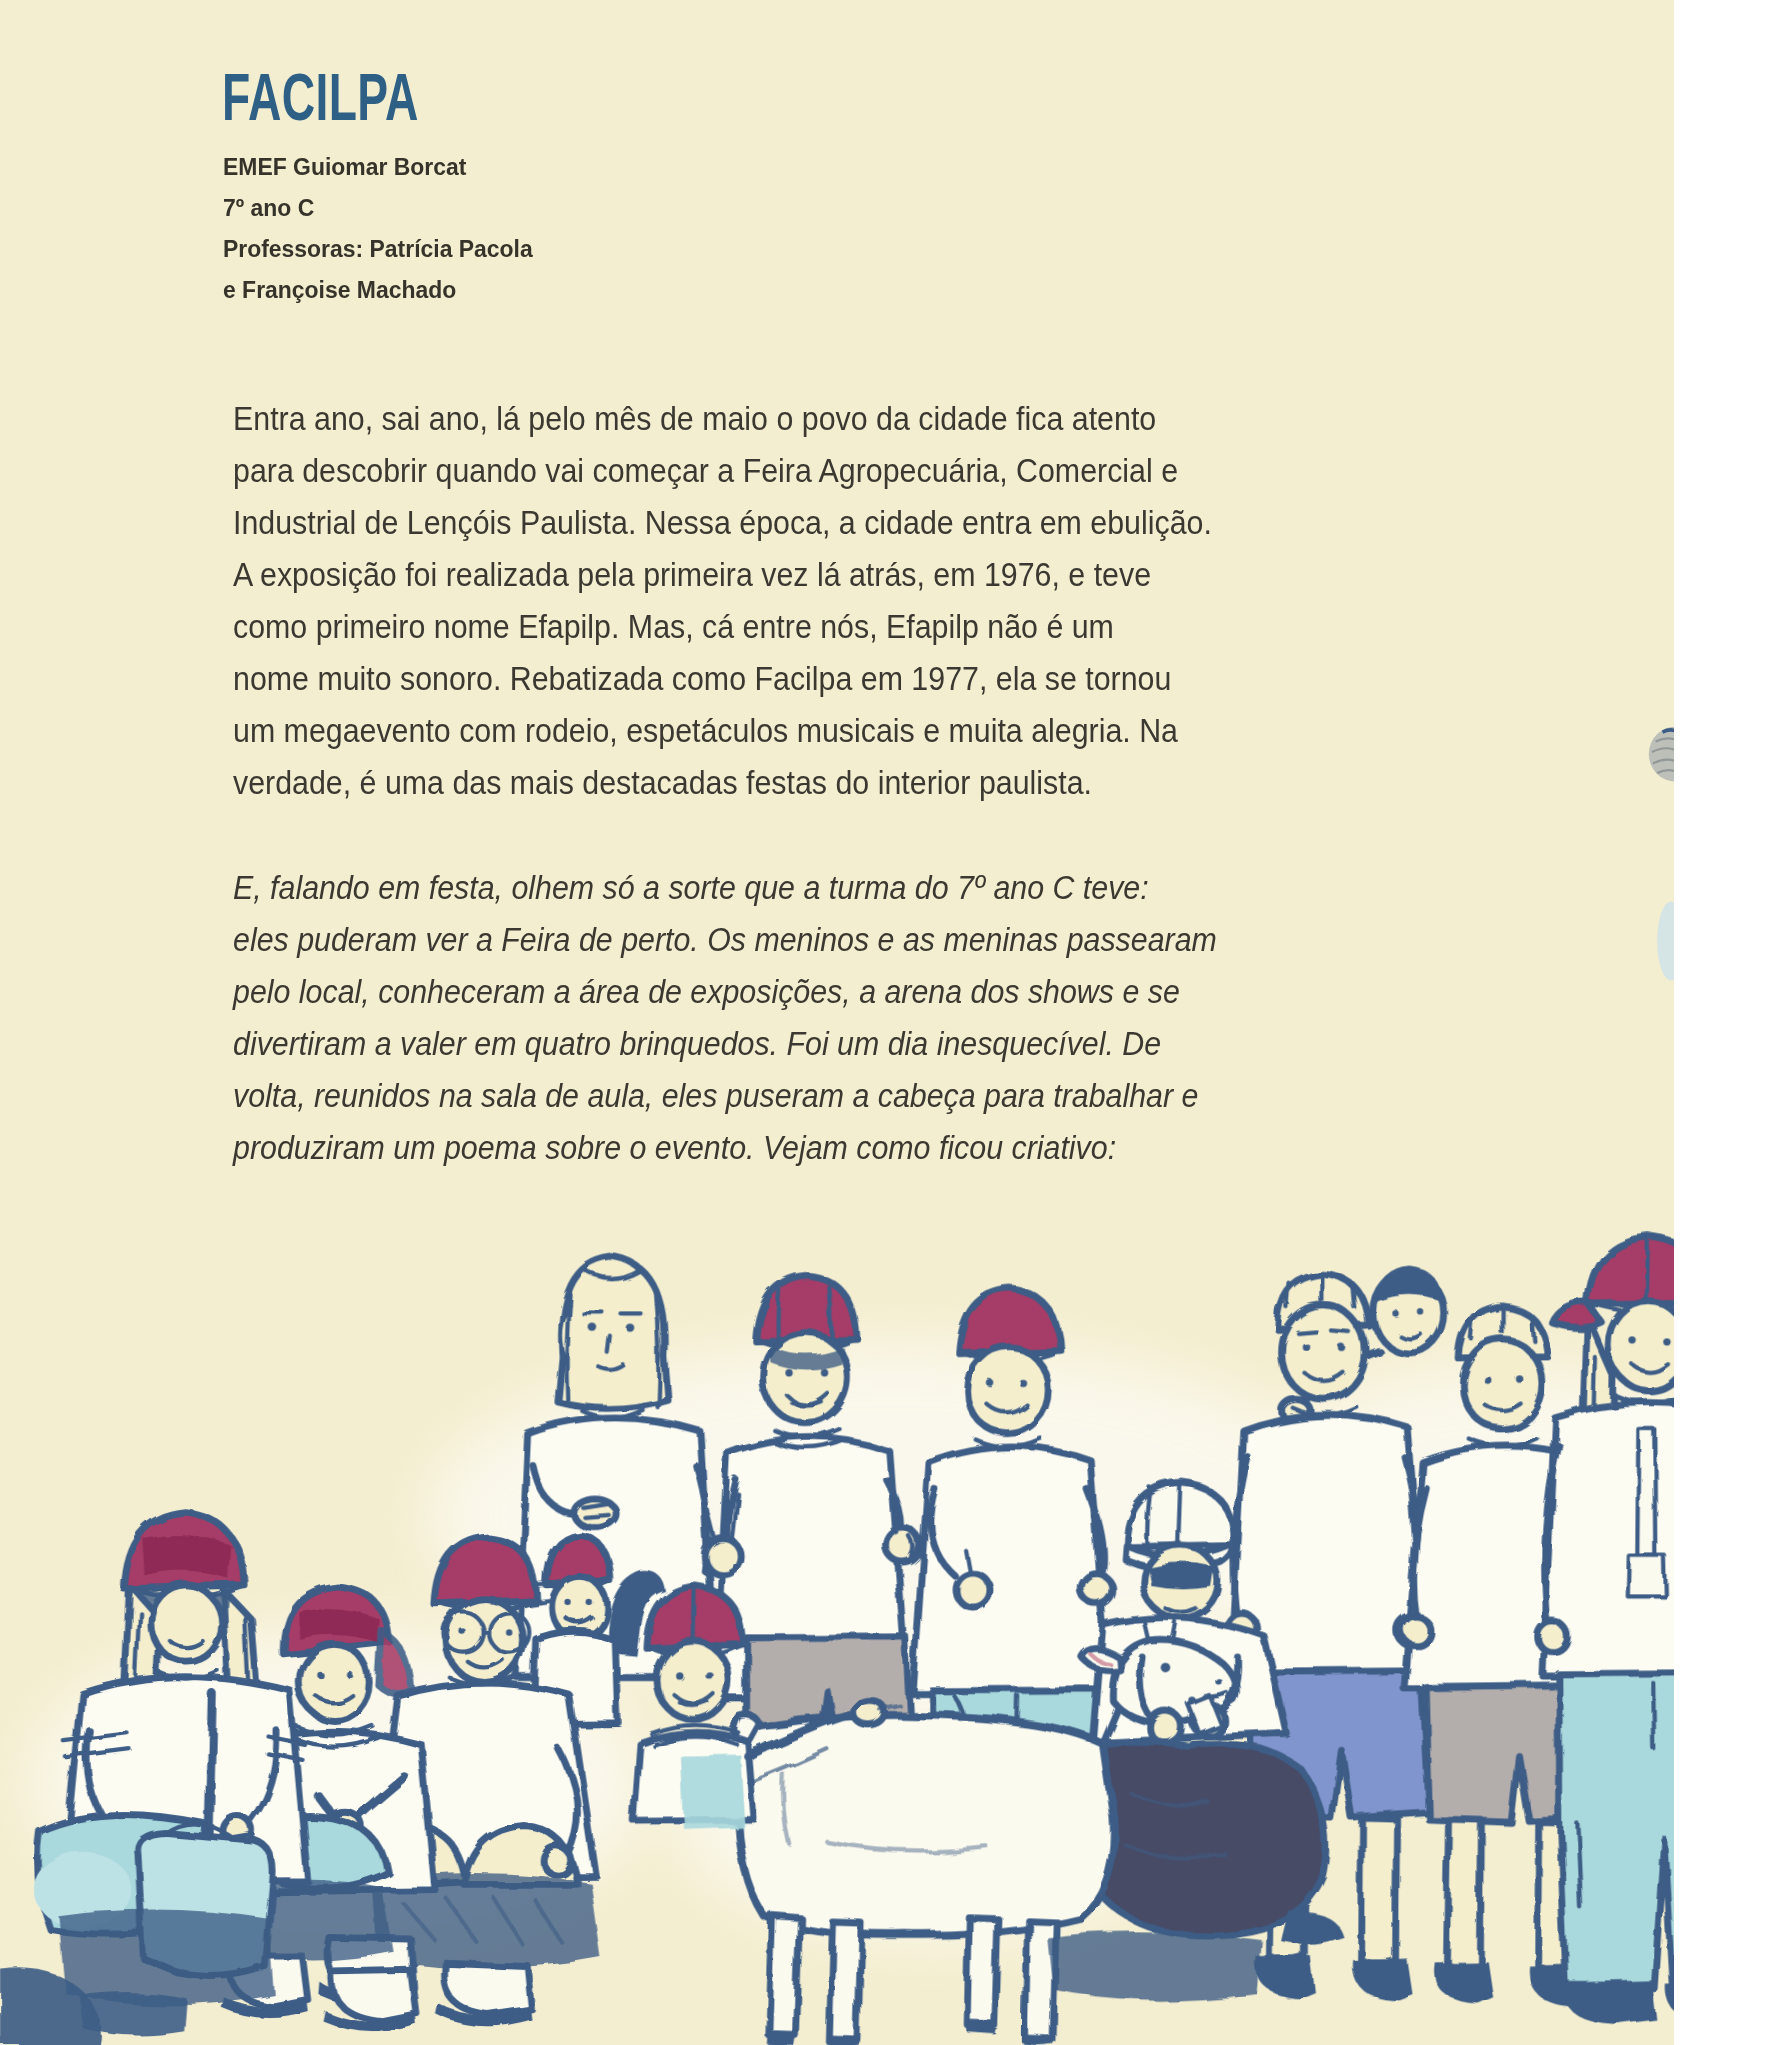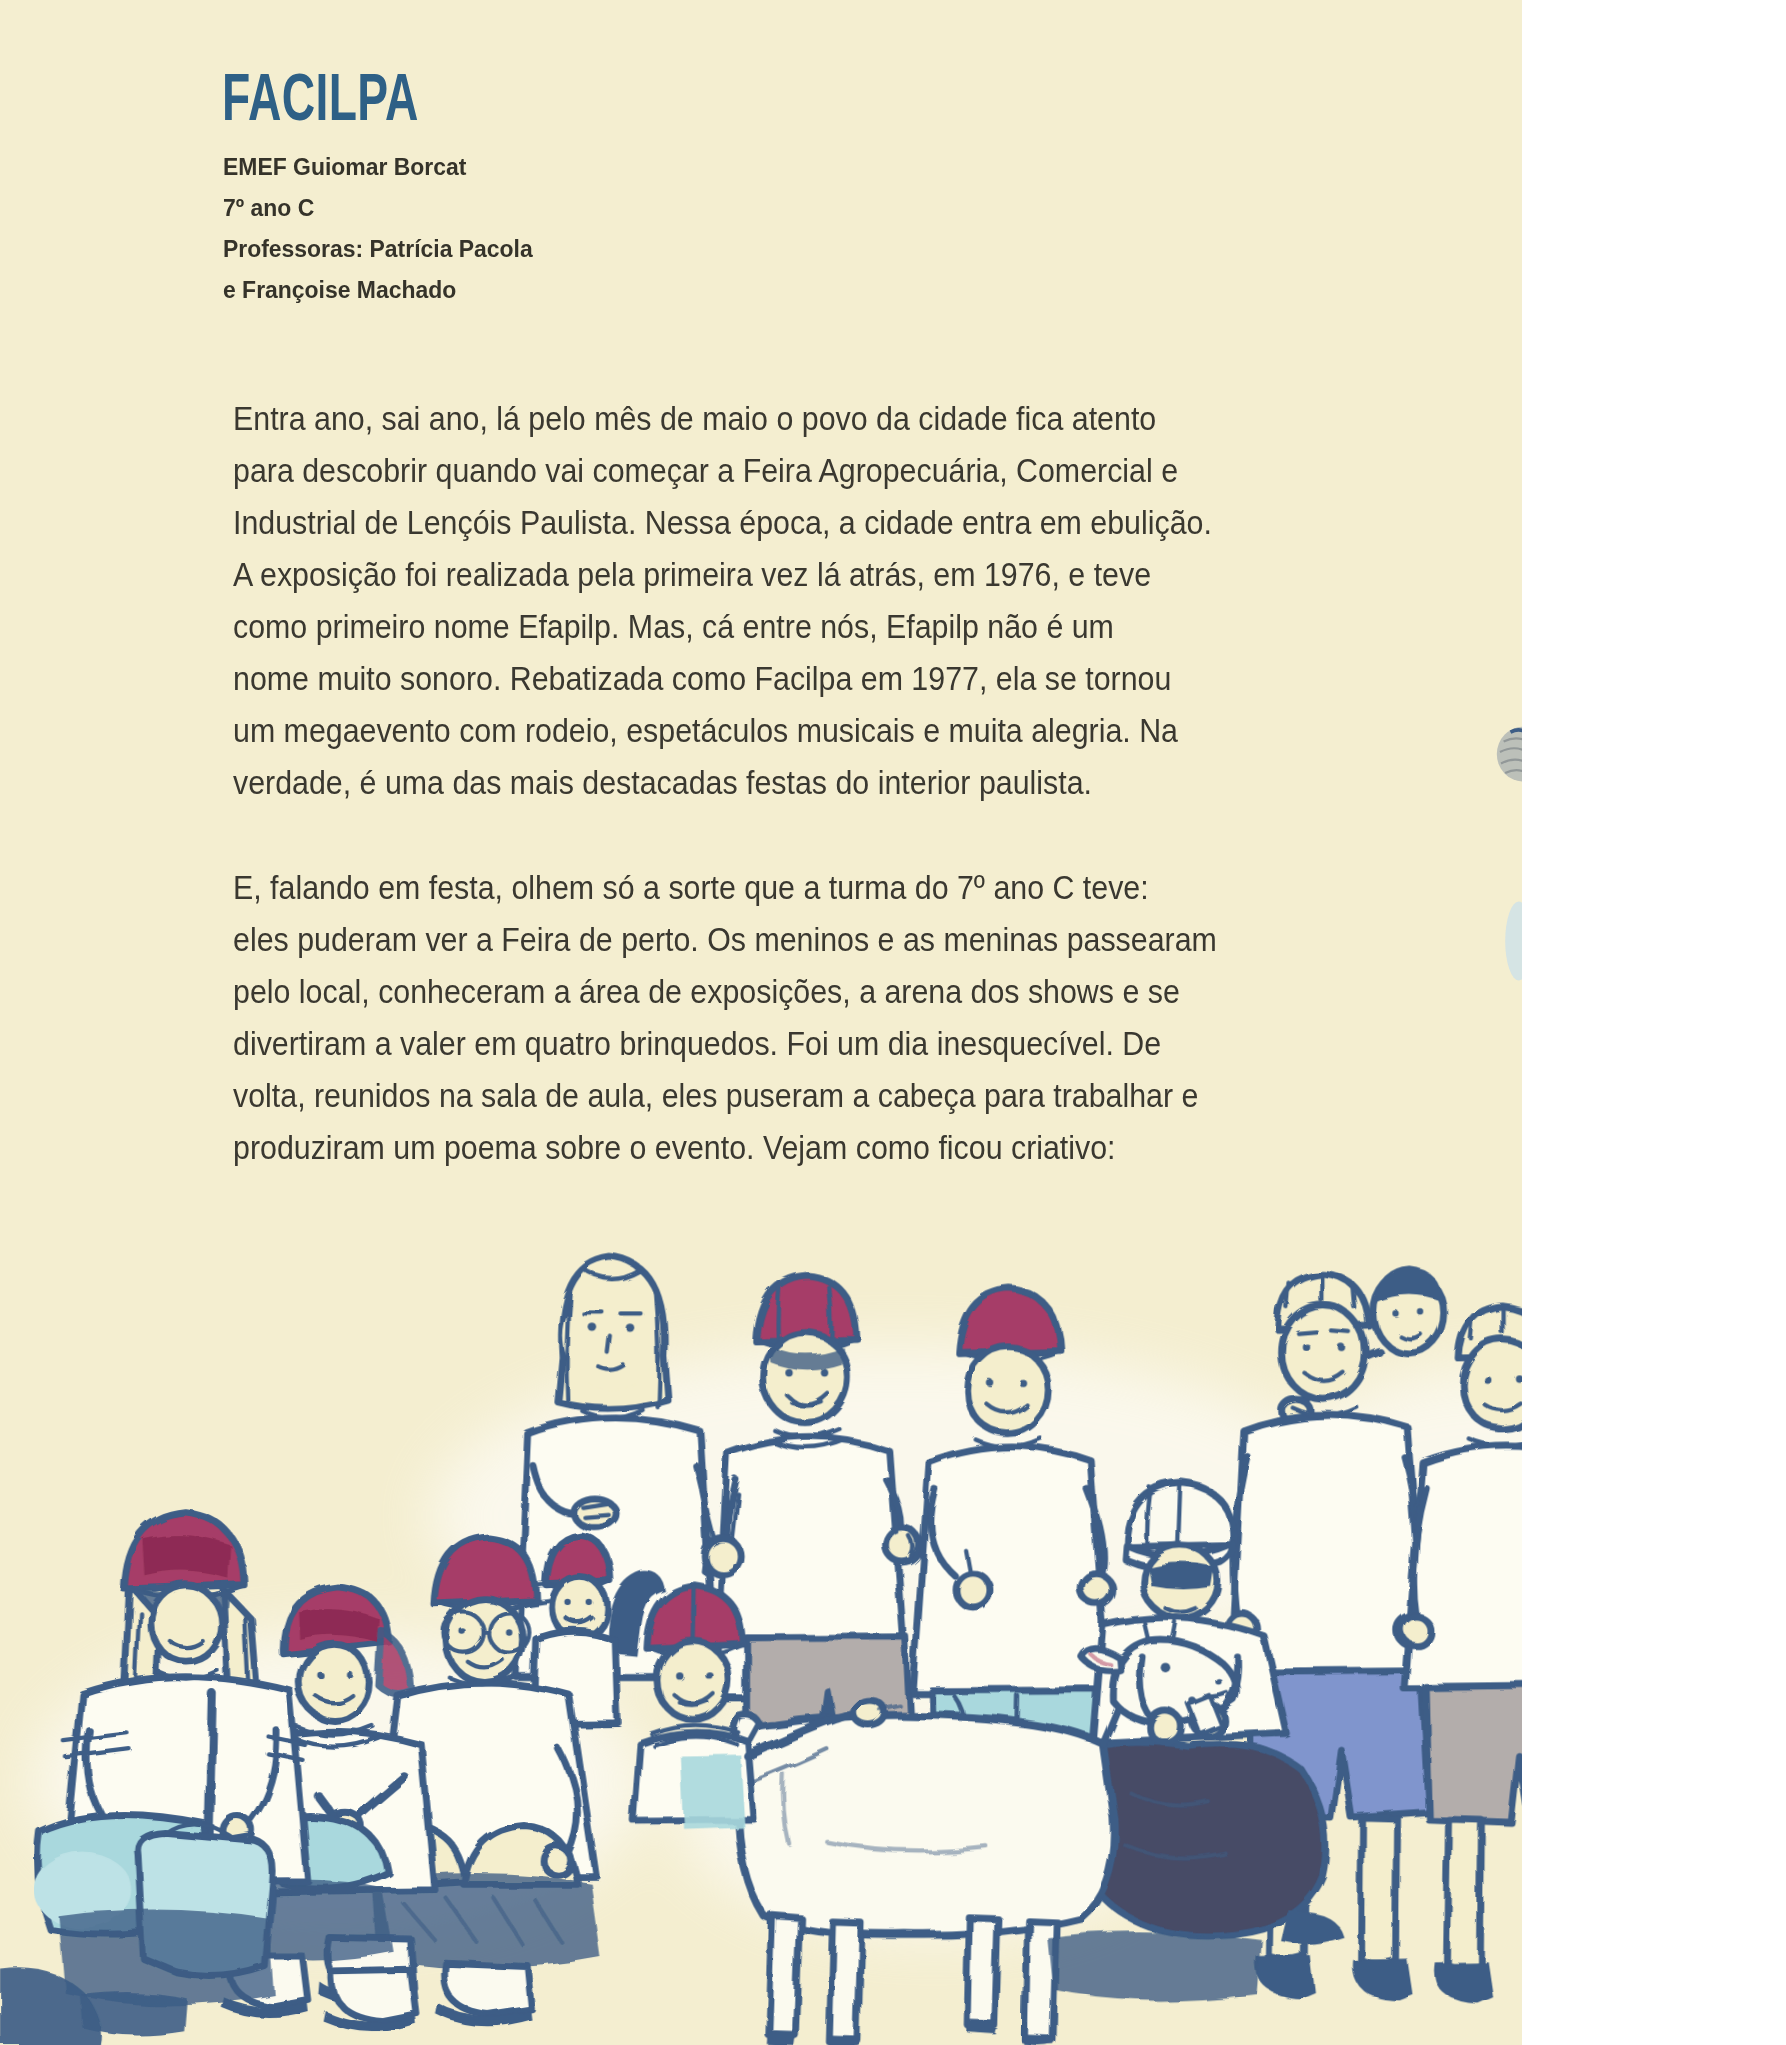--- a/index.html
+++ b/index.html
@@ -1,40 +1,40 @@
 <!DOCTYPE html>
 <html style="font-size:8.5px"><head>
 <meta charset="utf-8">
 <style>
   html,body{margin:0;padding:0;}
   body{font-family:"Liberation Sans","DejaVu Sans",sans-serif;}
   .page{
     position:relative;
-    width:1522px;height:2046px;
+    width:1674px;height:2046px;
     background:#f4eed0;
     overflow:hidden;
   }
   .title{
     position:absolute;left:222px;top:63px;
     margin:0;
     font-size:66px;font-weight:bold;line-height:1.05;
     color:#2e6086;
     transform:scaleX(0.70);transform-origin:left top;
     letter-spacing:0.5px;
   }
   .byline{
     position:absolute;left:223px;top:146px;
     font-size:24.4px;font-weight:bold;line-height:41px;
     color:#35332a;
     transform:scaleX(0.94);transform-origin:left top;
   }
   .byline div{white-space:nowrap;}
   .paragraph{position:absolute;left:233px;color:#3a3830;}
   .p1{top:393px;}
-  .p2{top:862px;}
+  .p2{top:862px;font-style:italic;}
   .paragraph div{
     font-size:33px;line-height:52px;white-space:nowrap;
     transform:scaleX(0.92);transform-origin:left top;
   }
   .illustration{position:absolute;left:0;top:1219px;width:1787px;height:826px;}
   .edge-artifacts{position:absolute;top:719px;right:0;width:42px;height:297px;}
 
   
   .o   {stroke:#3d5d86;stroke-width:13;stroke-linecap:round;stroke-linejoin:round;}
   .ot  {stroke:#3d5d86;stroke-width:8;stroke-linecap:round;stroke-linejoin:round;fill:none;}

